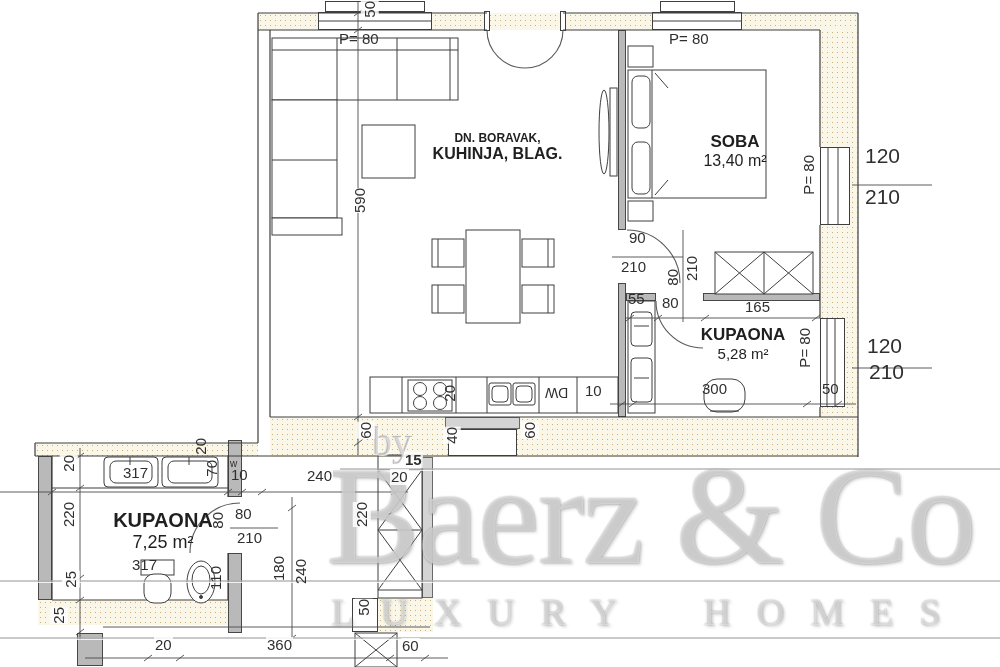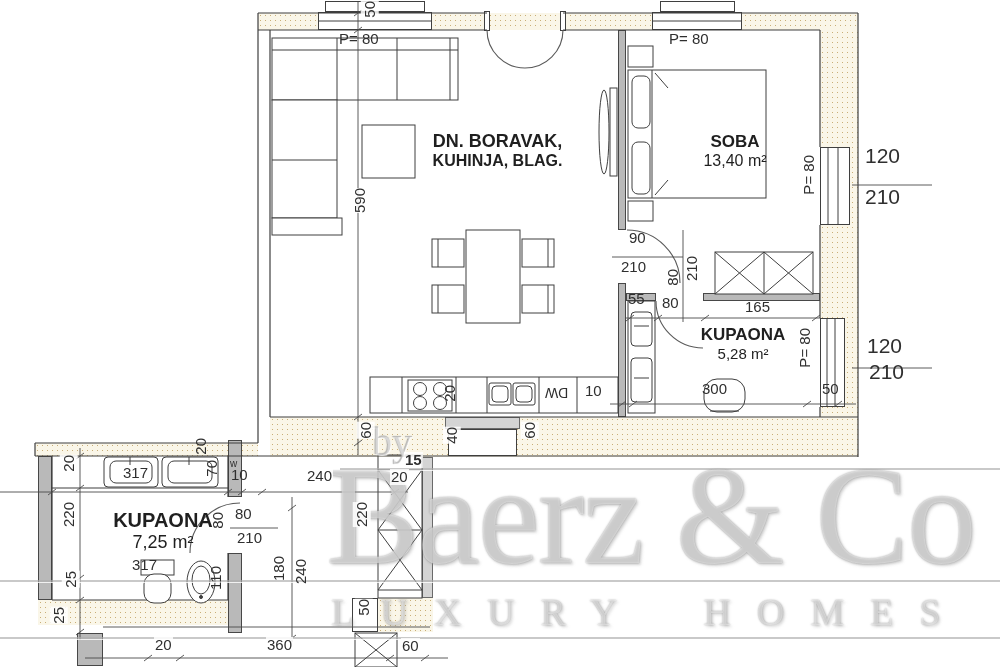--- a/index.html
+++ b/index.html
@@ -190,21 +190,21 @@
   </svg>
 
   <div class="wm-line" style="left:340px;top:468px;width:660px;"></div>
   <div class="wm-line" style="left:0;top:580px;width:1000px;"></div>
   <div class="wm-line" style="left:0;top:637px;width:1000px;"></div>
   <div class="wm wm-by">by</div>
   <div class="wm wm-tag">LUXURY HOMES</div>
   <div class="wm wm-brand">Baerz &amp; Co</div>
 
   <div class="room" style="left:415px;top:131px;width:165px;">
-    <div class="nm" style="font-size:18px;">DN. BORAVAK,</div>
+    <div class="nm" style="font-size:12px;">DN. BORAVAK,</div>
     <div class="nm" style="font-size:16px;text-align:center;">KUHINJA, BLAG.</div>
   </div>
   <div class="room" style="left:693px;top:132px;width:84px;">
     <div class="nm" style="font-size:17px;">SOBA</div>
     <div style="font-size:16px;">13,40 m²</div>
   </div>
   <div class="room" style="left:693px;top:325px;width:100px;">
     <div class="nm" style="font-size:17px;">KUPAONA</div>
     <div style="font-size:15px;">5,28 m²</div>
   </div>

